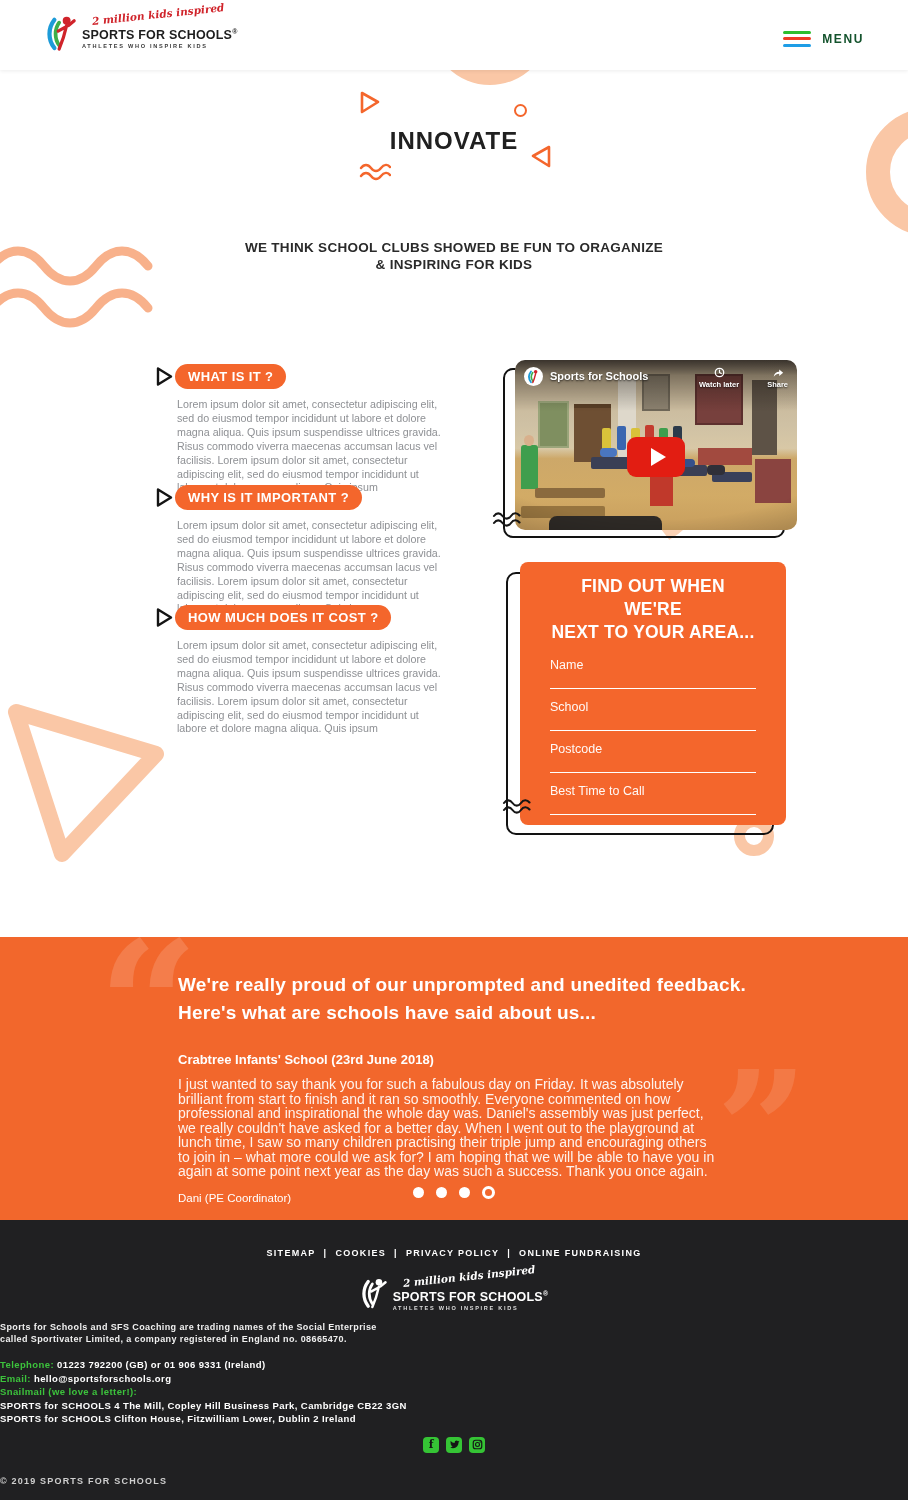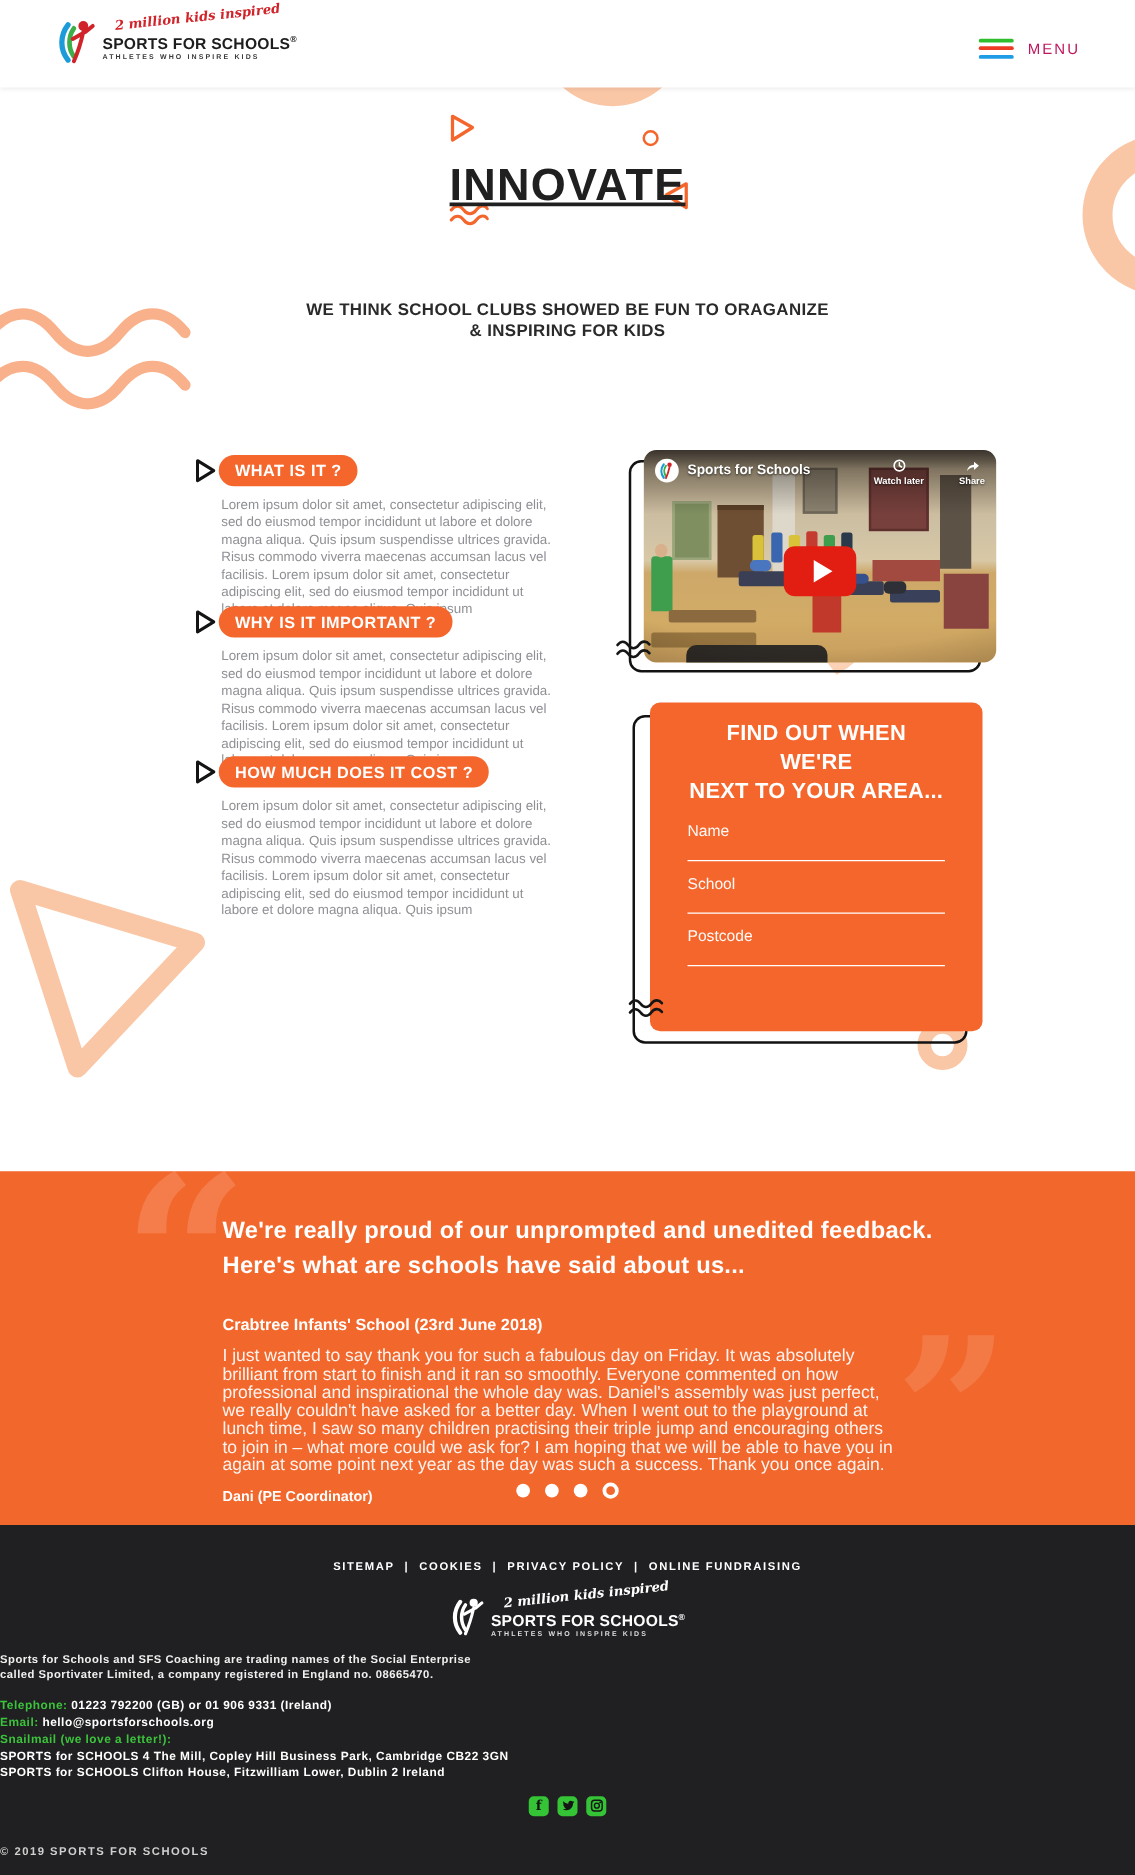--- a/index.html
+++ b/index.html
@@ -10,39 +10,39 @@
   .hdr{position:absolute;left:0;top:0;width:908px;height:70px;background:#fff;z-index:20;box-shadow:0 1px 4px rgba(0,0,0,.08);}
   .logo{position:absolute;left:45px;top:13px;display:flex;align-items:flex-start;gap:5px;cursor:pointer;}
   .logo-txt{position:relative;padding-top:2px;}
   .logo-tag{font-family:"DejaVu Serif",serif;font-style:italic;font-weight:bold;color:#d0232a;font-size:10.5px;transform:rotate(-6deg);transform-origin:left;margin-left:10px;}
   .logo-brand{font-size:12.5px;font-weight:bold;color:#1d1d1d;letter-spacing:.2px;margin-top:1px;}
   .logo-brand sup{font-size:7px;}
   .logo-sub{font-size:5.6px;letter-spacing:1.7px;color:#3a3a3a;margin-top:1px;font-weight:bold;}
   .menu{position:absolute;right:44px;top:27px;display:flex;align-items:center;gap:11px;cursor:pointer;}
   .hamburger i{display:block;width:28px;height:3px;border-radius:2px;margin:3.5px 0;}
   .hb-g{background:#2ebe2e;} .hb-r{background:#ee3b24;} .hb-b{background:#1e9de6;}
-  .menu-label{font-size:12px;font-weight:normal;letter-spacing:1.6px;color:#be185d;}
+  .menu-label{font-size:12px;font-weight:bold;letter-spacing:1.6px;color:#14532d;}
 
   
   .deco{position:absolute;z-index:1;pointer-events:none;}
   .circle-top{left:430px;top:-35px;width:120px;height:120px;border-radius:50%;background:#fac7a6;}
   .ring-tr{right:-86px;top:108px;width:128px;height:128px;border:24px solid #fac7a6;border-radius:50%;}
   .ring-br{left:734px;top:816px;width:40px;height:40px;border:11px solid #fac7a6;border-radius:50%;}
   .quote-form{left:648px;top:452px;font-size:215px;line-height:1;color:#fbd2b5;font-family:"DejaVu Serif",serif;font-weight:bold;}
   .tri-r{left:358px;top:90px;}
   .tri-l{left:529px;top:144px;}
   .circ-sm{left:514px;top:104px;width:13px;height:13px;border:2.5px solid #f4662c;border-radius:50%;}
   .squig-title{left:359px;top:162px;}
   .waves-left{left:-12px;top:234px;}
   .big-tri{left:-2px;top:692px;}
   .squig-video{left:492px;top:510px;z-index:4;}
   .squig-form{left:502px;top:797px;z-index:4;}
 
   
-  .title{position:absolute;left:0;top:127px;width:908px;text-align:center;margin:0;font-size:36px;font-weight:bold;letter-spacing:1px;color:#202020;z-index:2;text-decoration:underline;}
+  .title{position:absolute;left:0;top:127px;width:908px;text-align:center;margin:0;font-size:24px;font-weight:bold;letter-spacing:1px;color:#202020;z-index:2;}
   .subtitle{position:absolute;left:0;top:239px;width:908px;text-align:center;font-size:13.5px;font-weight:bold;color:#2a2a2a;line-height:17px;letter-spacing:.3px;z-index:2;}
 
   
   .sec{position:absolute;left:155px;width:305px;z-index:2;}
   .sec-row{display:flex;align-items:center;}
   .bullet{flex:0 0 auto;margin-right:2px;}
   .pill{background:#f4662c;color:#fff;font-weight:bold;font-size:13px;letter-spacing:.4px;padding:5px 13px;border-radius:13px;}
   .sec p{margin:9px 0 0 22px;width:268px;font-size:10.7px;line-height:13.9px;color:#8e9094;}
 
   
@@ -72,21 +72,21 @@
   .uline{position:absolute;left:0;right:0;top:30px;border-bottom:1.5px solid #fff;}
 
   
   .quotes{position:absolute;left:0;top:937px;width:908px;height:283px;background:#f2672c;z-index:2;}
   .openq{position:absolute;left:98px;top:-36px;font-size:175px;line-height:1.2;color:rgba(255,255,255,.15);font-family:"DejaVu Serif",serif;font-weight:bold;}
   .closeq{position:absolute;right:100px;top:96px;font-size:160px;line-height:1.2;color:rgba(255,255,255,.12);font-family:"DejaVu Serif",serif;font-weight:bold;}
   .qhead{position:absolute;left:178px;top:34px;margin:0;color:#fff;font-size:19px;line-height:28px;letter-spacing:.2px;font-weight:bold;}
   .titem{position:absolute;left:178px;top:115px;width:540px;color:#fff;}
   .titem h3{margin:0;font-size:13px;font-weight:bold;}
   .titem p{margin:10px 0 0;font-size:14px;line-height:14.5px;color:rgba(255,255,255,.92);}
-  .sig{margin-top:13px;font-size:11.5px;font-weight:bold;}
+  .sig{margin-top:13px;font-size:11.5px;font-weight:normal;}
   .dots{position:absolute;left:0;right:0;top:249px;display:flex;justify-content:center;align-items:center;gap:12px;}
   .dot{width:11px;height:11px;border-radius:50%;background:#fff;cursor:pointer;}
   .dot.ring{background:transparent;border:3px solid #fff;width:13px;height:13px;}
 
   
   .ftr{position:absolute;left:0;top:1220px;width:908px;height:280px;background:#202022;color:#fff;text-align:left;z-index:2;}
   .flinks{margin-top:28px;font-size:9px;letter-spacing:1.3px;font-weight:bold;display:flex;justify-content:center;gap:8px;}
   .flinks a{color:#fff;text-decoration:none;cursor:pointer;}
   .fsep{color:#fff;}
   .flogo{margin-top:17px;display:flex;justify-content:center;align-items:flex-start;gap:5px;}
@@ -267,20 +267,24 @@
       <div class="uline"></div>
     </div>
     <div class="field">
       <label>School</label>
       <div class="uline"></div>
     </div>
     <div class="field">
       <label>Postcode</label>
       <div class="uline"></div>
     </div>
+    <div class="field">
+      <label>Best Time to Call</label>
+      <div class="uline"></div>
+    </div>
   </div>
   <svg class="deco squig-form" width="30" height="19" viewBox="0 0 30 19">
     <path d="M2,6 C4.5,2.5 8,2.5 10.5,6 C13,9.5 16.5,9.5 19,6 C21.5,2.5 25,2.5 27.5,5.5" fill="none" stroke="#151515" stroke-width="2.1" stroke-linecap="round"></path>
     <path d="M2,13 C4.5,9.5 8,9.5 10.5,13 C13,16.5 16.5,16.5 19,13 C21.5,9.5 25,9.5 27.5,12.5" fill="none" stroke="#151515" stroke-width="2.1" stroke-linecap="round"></path>
   </svg>
 
   <section class="quotes">
     <div class="openq">“</div>
     <h2 class="qhead">
       <span>We're really proud of our unprompted and unedited feedback.</span><br>

